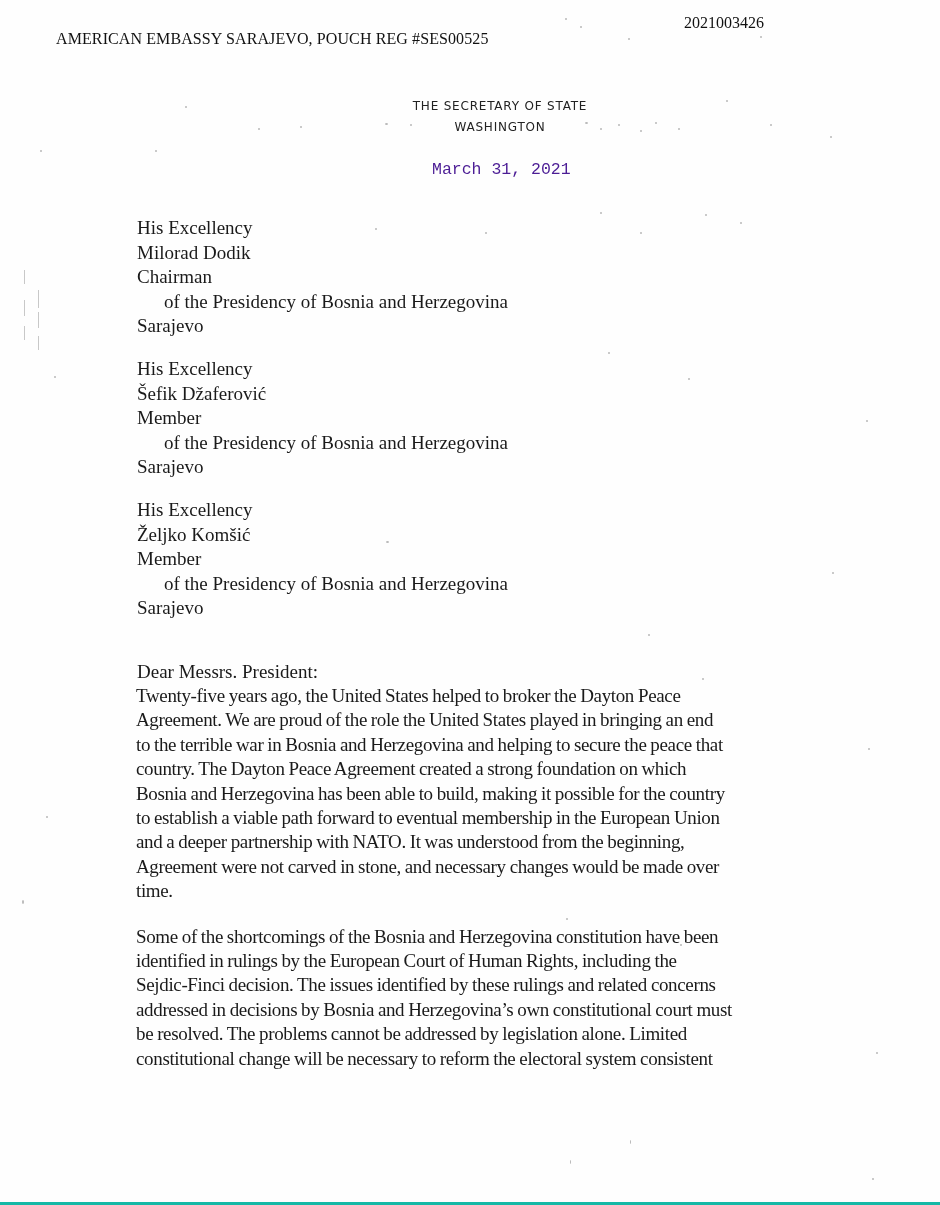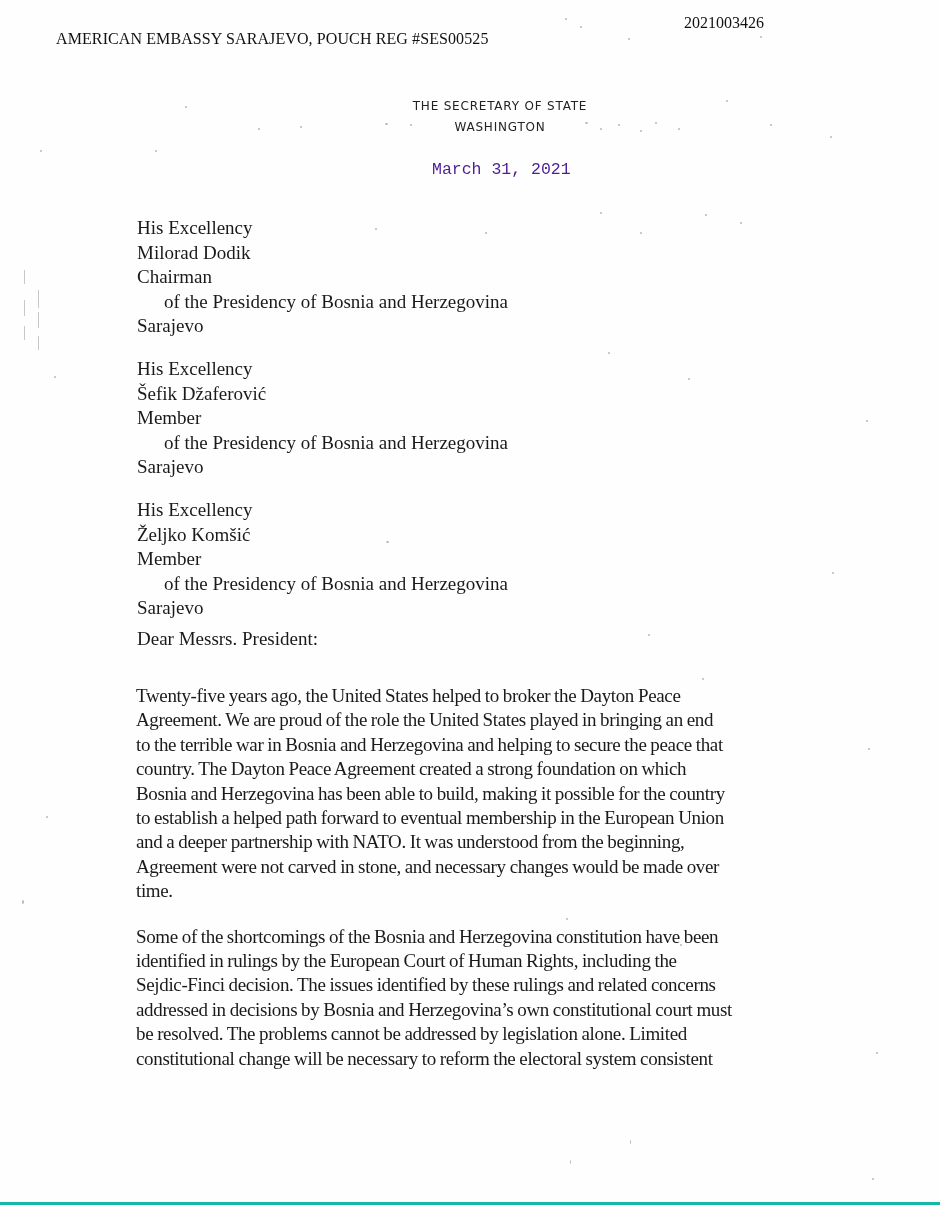--- a/index.html
+++ b/index.html
@@ -71,21 +71,21 @@
     }
     .address-block {
       margin-bottom: 18px;
     }
     .address-block .indent {
       padding-left: 27px;
     }
     .salutation {
       position: absolute;
       left: 137px;
-      top: 627px;
+      top: 660px;
       font-size: 19px;
       line-height: 24px;
     }
     .body-text {
       position: absolute;
       left: 136px;
       top: 684px;
       width: 712px;
       font-size: 19px;
       line-height: 24.4px;
@@ -204,21 +204,21 @@
 
   <div class="salutation">Dear Messrs. President:</div>
 
   <div class="body-text">
     <p class="para">
       <span class="ln">Twenty-five years ago, the United States helped to broker the Dayton Peace</span>
       <span class="ln">Agreement.  We are proud of the role the United States played in bringing an end</span>
       <span class="ln">to the terrible war in Bosnia and Herzegovina and helping to secure the peace that</span>
       <span class="ln">country.  The Dayton Peace Agreement created a strong foundation on which</span>
       <span class="ln">Bosnia and Herzegovina has been able to build, making it possible for the country</span>
-      <span class="ln">to establish a helped path forward to eventual membership in the European Union</span>
+      <span class="ln">to establish a viable path forward to eventual membership in the European Union</span>
       <span class="ln">and a deeper partnership with NATO.  It was understood from the beginning,</span>
       <span class="ln">Agreement were not carved in stone, and necessary changes would be made over</span>
       <span class="ln">time.</span>
     </p>
     <p class="para">
       <span class="ln">Some of the shortcomings of the Bosnia and Herzegovina constitution have been</span>
       <span class="ln">identified in rulings by the European Court of Human Rights, including the</span>
       <span class="ln">Sejdic-Finci decision.  The issues identified by these rulings and related concerns</span>
       <span class="ln">addressed in decisions by Bosnia and Herzegovina’s own constitutional court must</span>
       <span class="ln">be resolved.  The problems cannot be addressed by legislation alone.  Limited</span>

